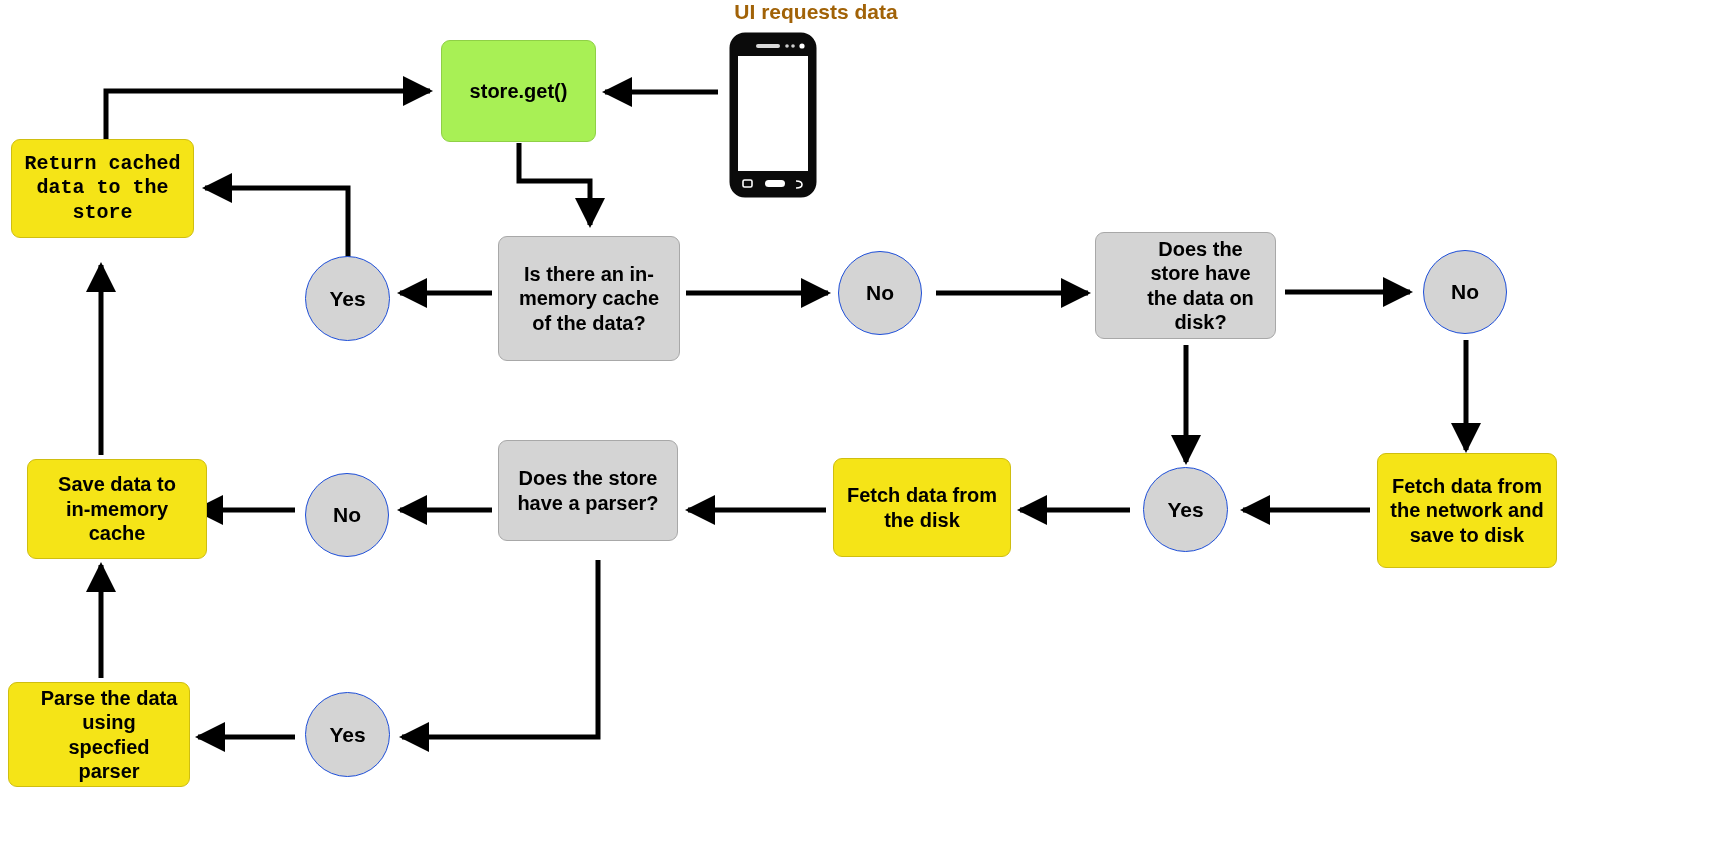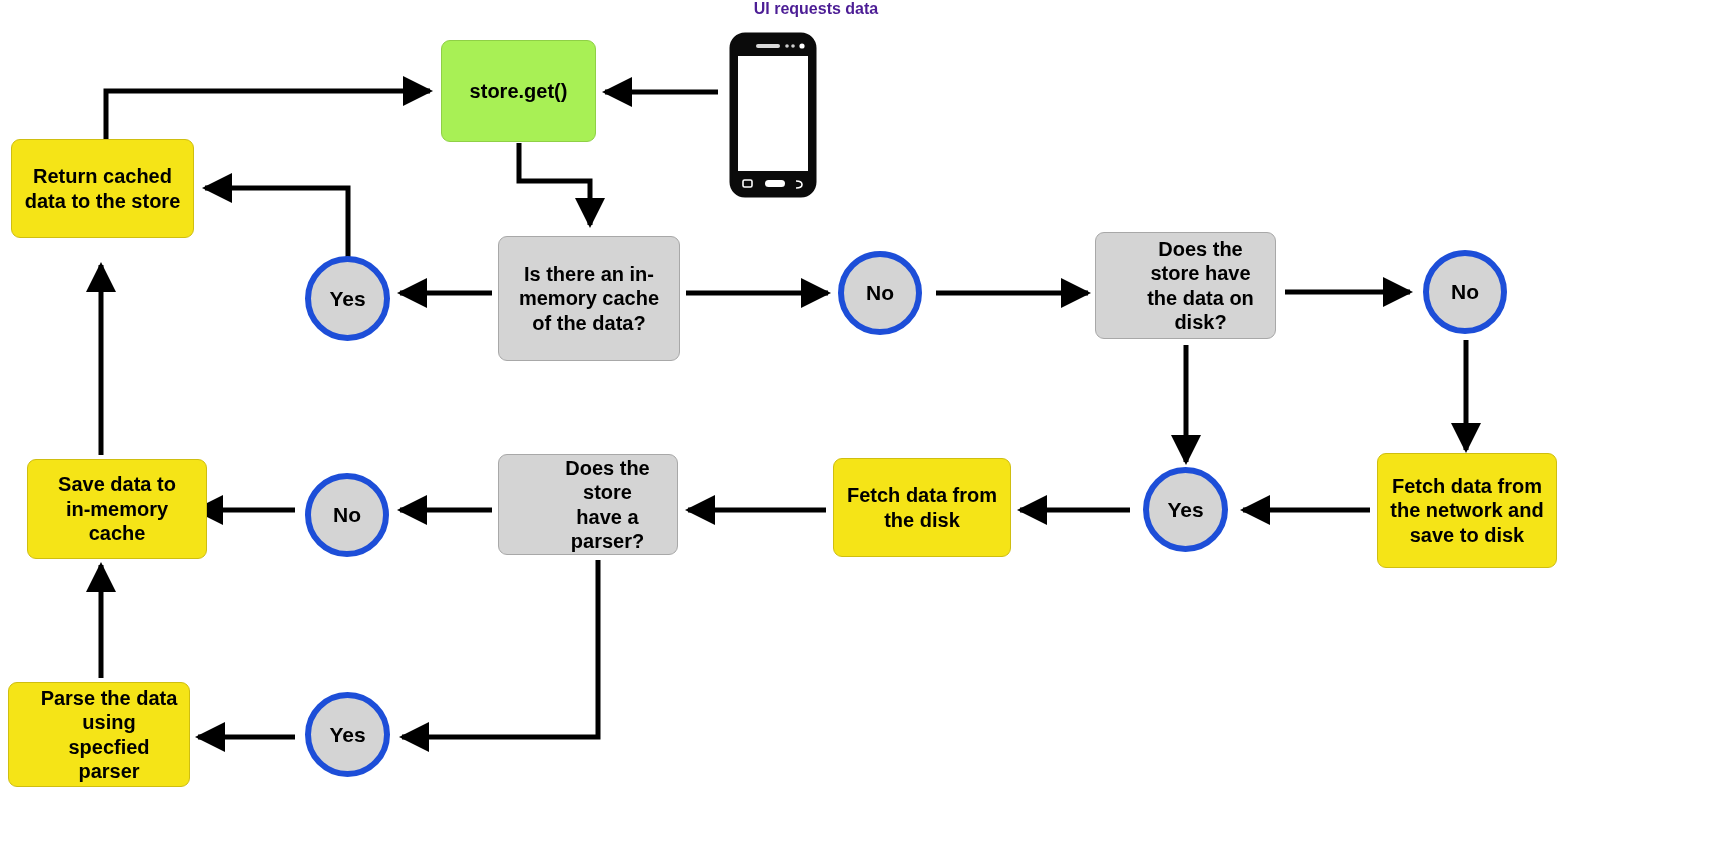--- a/index.html
+++ b/index.html
@@ -53,28 +53,28 @@
     background: #f5e417;
     border-color: #cfbe10;
   }
   .rect.grey {
     background: #d4d4d4;
     border-color: #a8a8a8;
   }
   .circle {
     border-radius: 50%;
     background: #d4d4d4;
-    border: 6px solid #1d4ed8;
+    border: 1px solid #1d4ed8;
     font-size: 21px;
   }
   .caption {
     position: absolute;
-    font-size: 16px;
+    font-size: 21px;
     font-weight: bold;
-    color: #4c1d95;
+    color: #a16207;
     text-align: center;
     white-space: nowrap;
   }
   .phone {
     position: absolute;
   }
 </style>
 </head>
 <body>
 
@@ -139,42 +139,42 @@
       <circle cx="64" cy="14" r="1.8" fill="#ffffff" opacity="0.8"></circle>
       <circle cx="73" cy="14" r="2.6" fill="#ffffff"></circle>
       <rect x="36" y="148" width="20" height="7" rx="3.5" fill="#ffffff"></rect>
       <rect x="14" y="148" width="9" height="7" rx="1.5" fill="none" stroke="#ffffff" stroke-width="1.6"></rect>
       <path d="M 67 149 q 6 0 6 3.5 q 0 3.5 -6 3.5" fill="none" stroke="#ffffff" stroke-width="1.6"></path>
     </svg>
   </div>
 
   <div class="node rect green" style="left:441px; top:40px; width:155px; height:102px;">store.get()</div>
 
-  <div class="node rect yellow" style="left:11px; top:139px; width:183px; height:99px;">Return cached
+  <div class="node rect yellow" style="left:11px; top:139px; width:183px; height:99px;font-family:Liberation Mono, monospace;">Return cached
 data to the store</div>
 
   <div class="node circle" style="left:305px; top:256px; width:85px; height:85px;">Yes</div>
 
   <div class="node rect grey" style="left:498px; top:236px; width:182px; height:125px;">Is there an in-
 memory cache
 of the data?</div>
 
   <div class="node circle" style="left:838px; top:251px; width:84px; height:84px;">No</div>
 
   <div class="node rect grey" style="left:1095px; top:232px; width:181px; height:107px;padding-left:38px;">Does the store have
 the data on disk?</div>
 
   <div class="node circle" style="left:1423px; top:250px; width:84px; height:84px;">No</div>
 
   <div class="node rect yellow" style="left:8px; top:459px; width:180px; height:100px;margin-left:19px;">Save data to
 in-memory cache</div>
 
   <div class="node circle" style="left:305px; top:473px; width:84px; height:84px;">No</div>
 
-  <div class="node rect grey" style="left:498px; top:454px; width:180px; height:101px;padding-left:47px;">Does the store
+  <div class="node rect grey" style="left:498px; top:440px; width:180px; height:101px;">Does the store
 have a parser?</div>
 
   <div class="node rect yellow" style="left:833px; top:458px; width:178px; height:99px;">Fetch data from
 the disk</div>
 
   <div class="node circle" style="left:1143px; top:467px; width:85px; height:85px;">Yes</div>
 
   <div class="node rect yellow" style="left:1377px; top:453px; width:180px; height:115px;">Fetch data from
 the network and
 save to disk</div>

